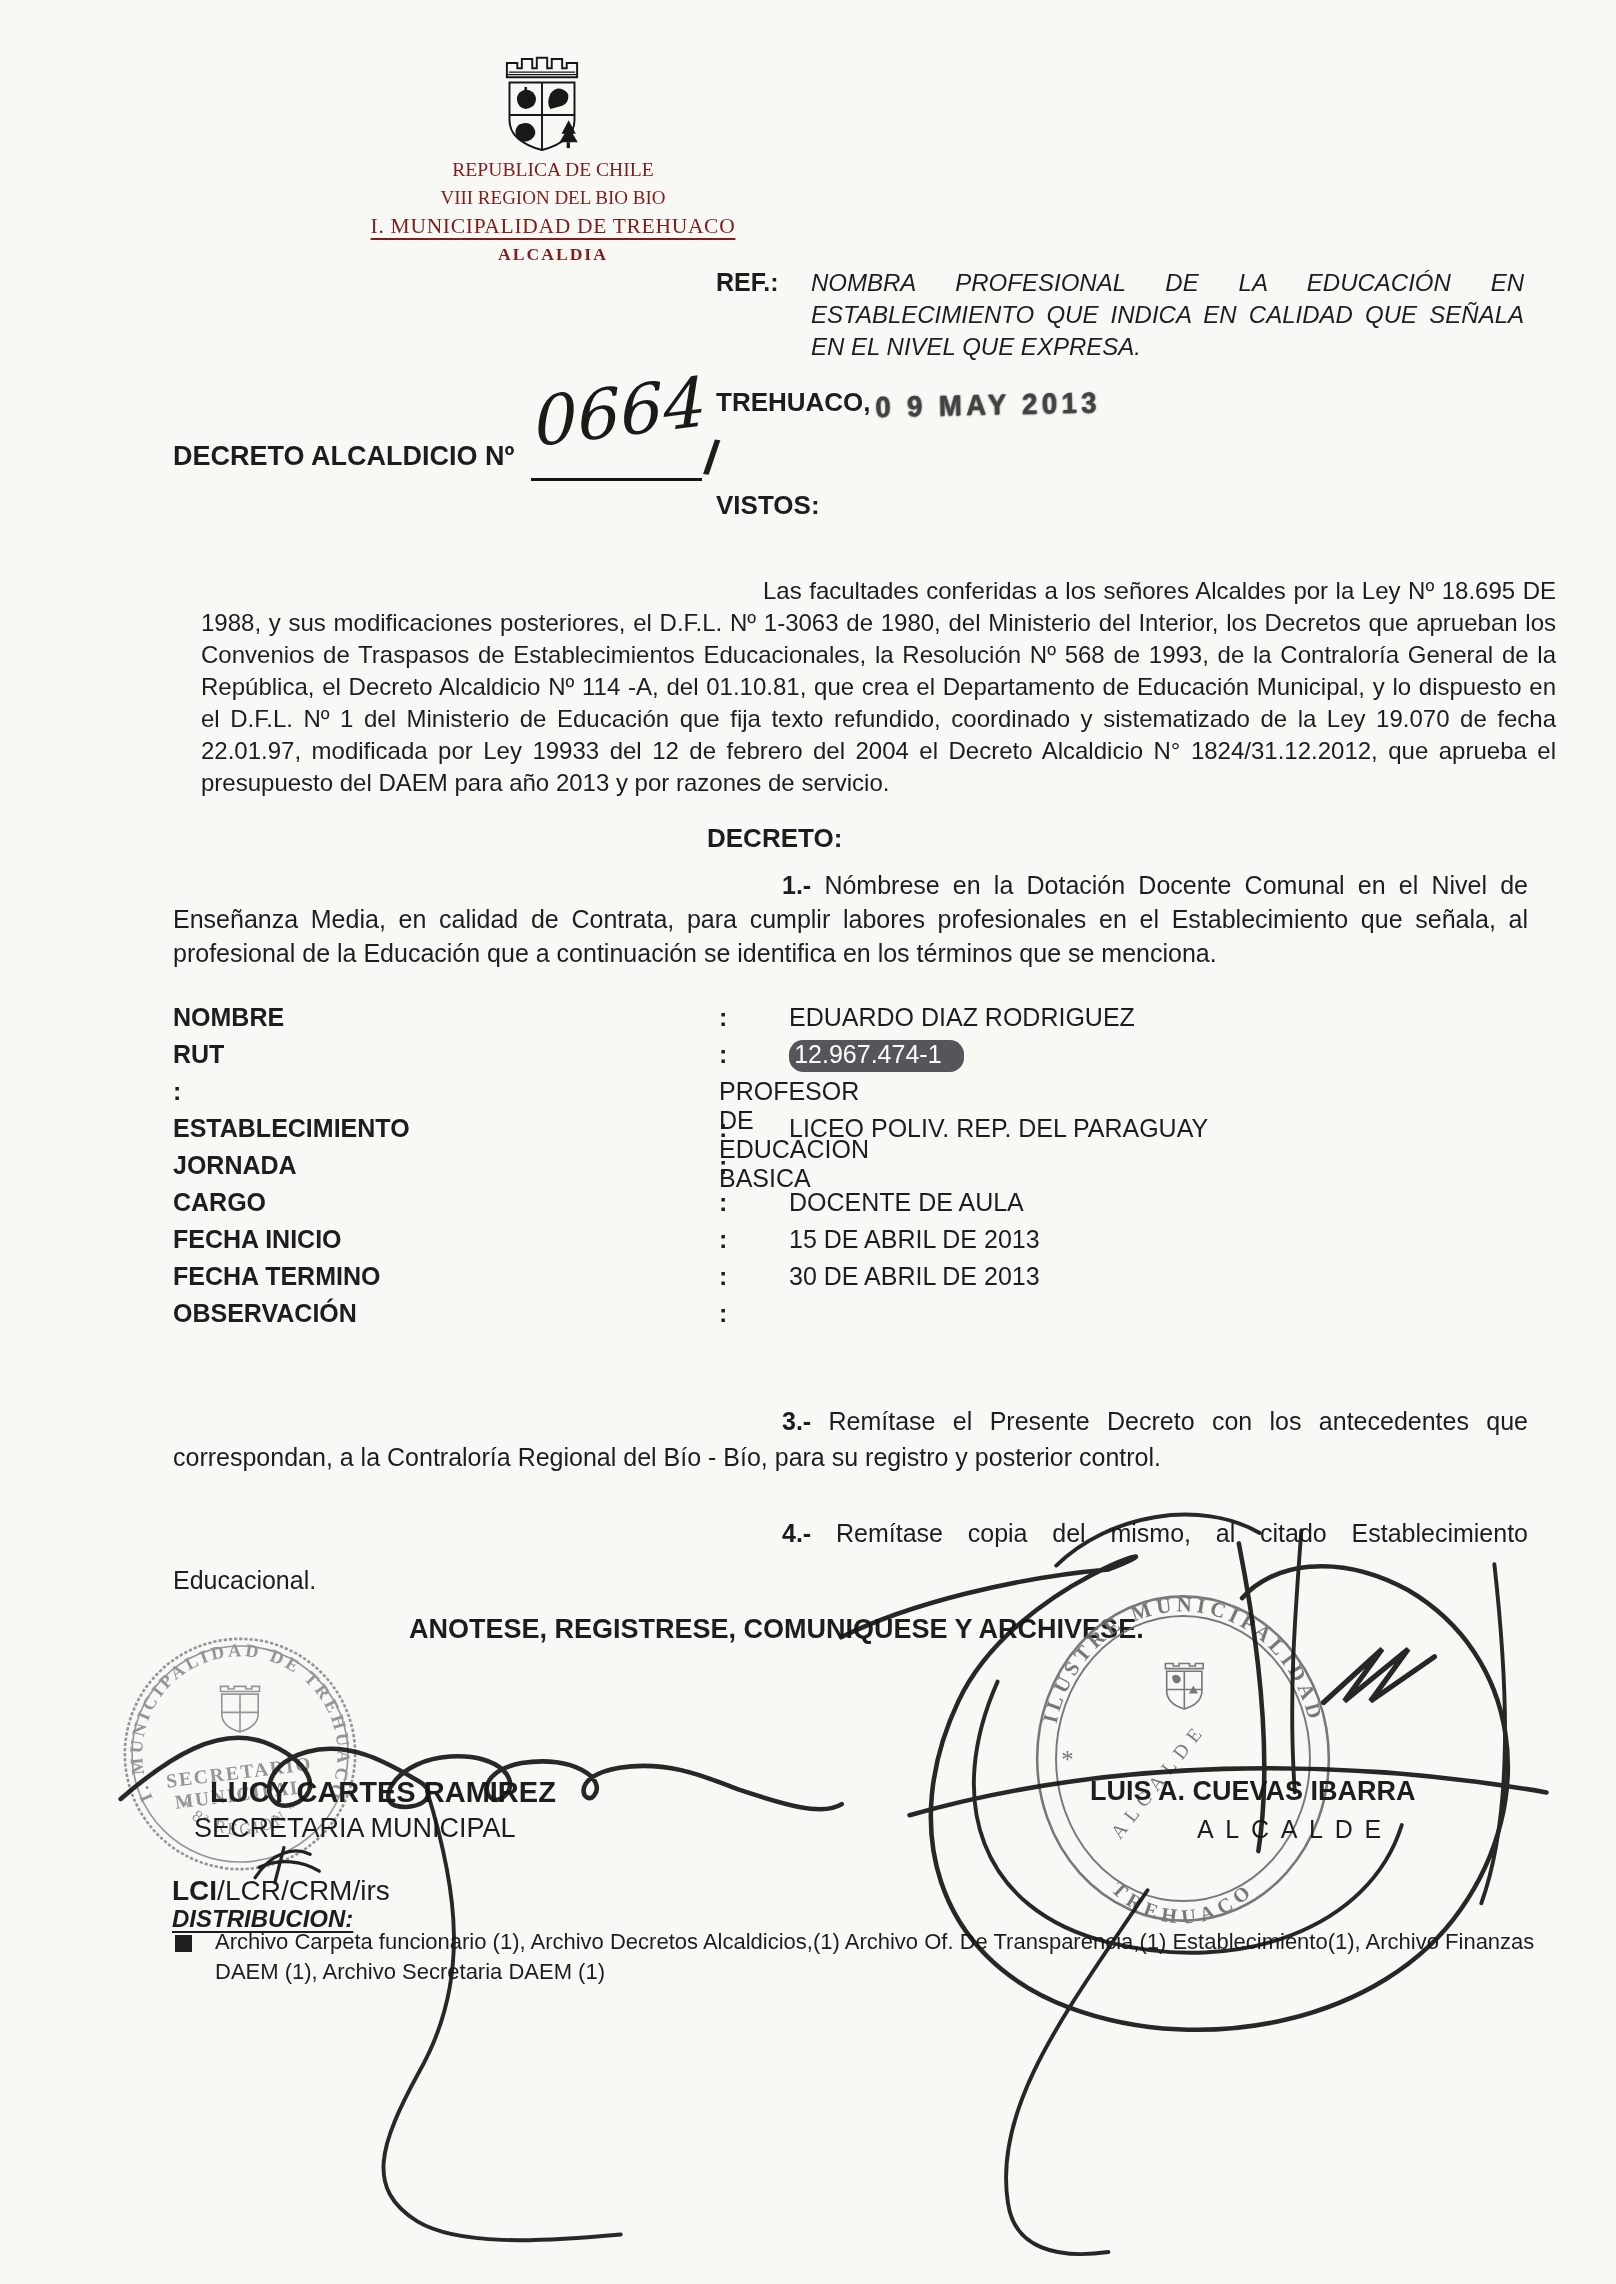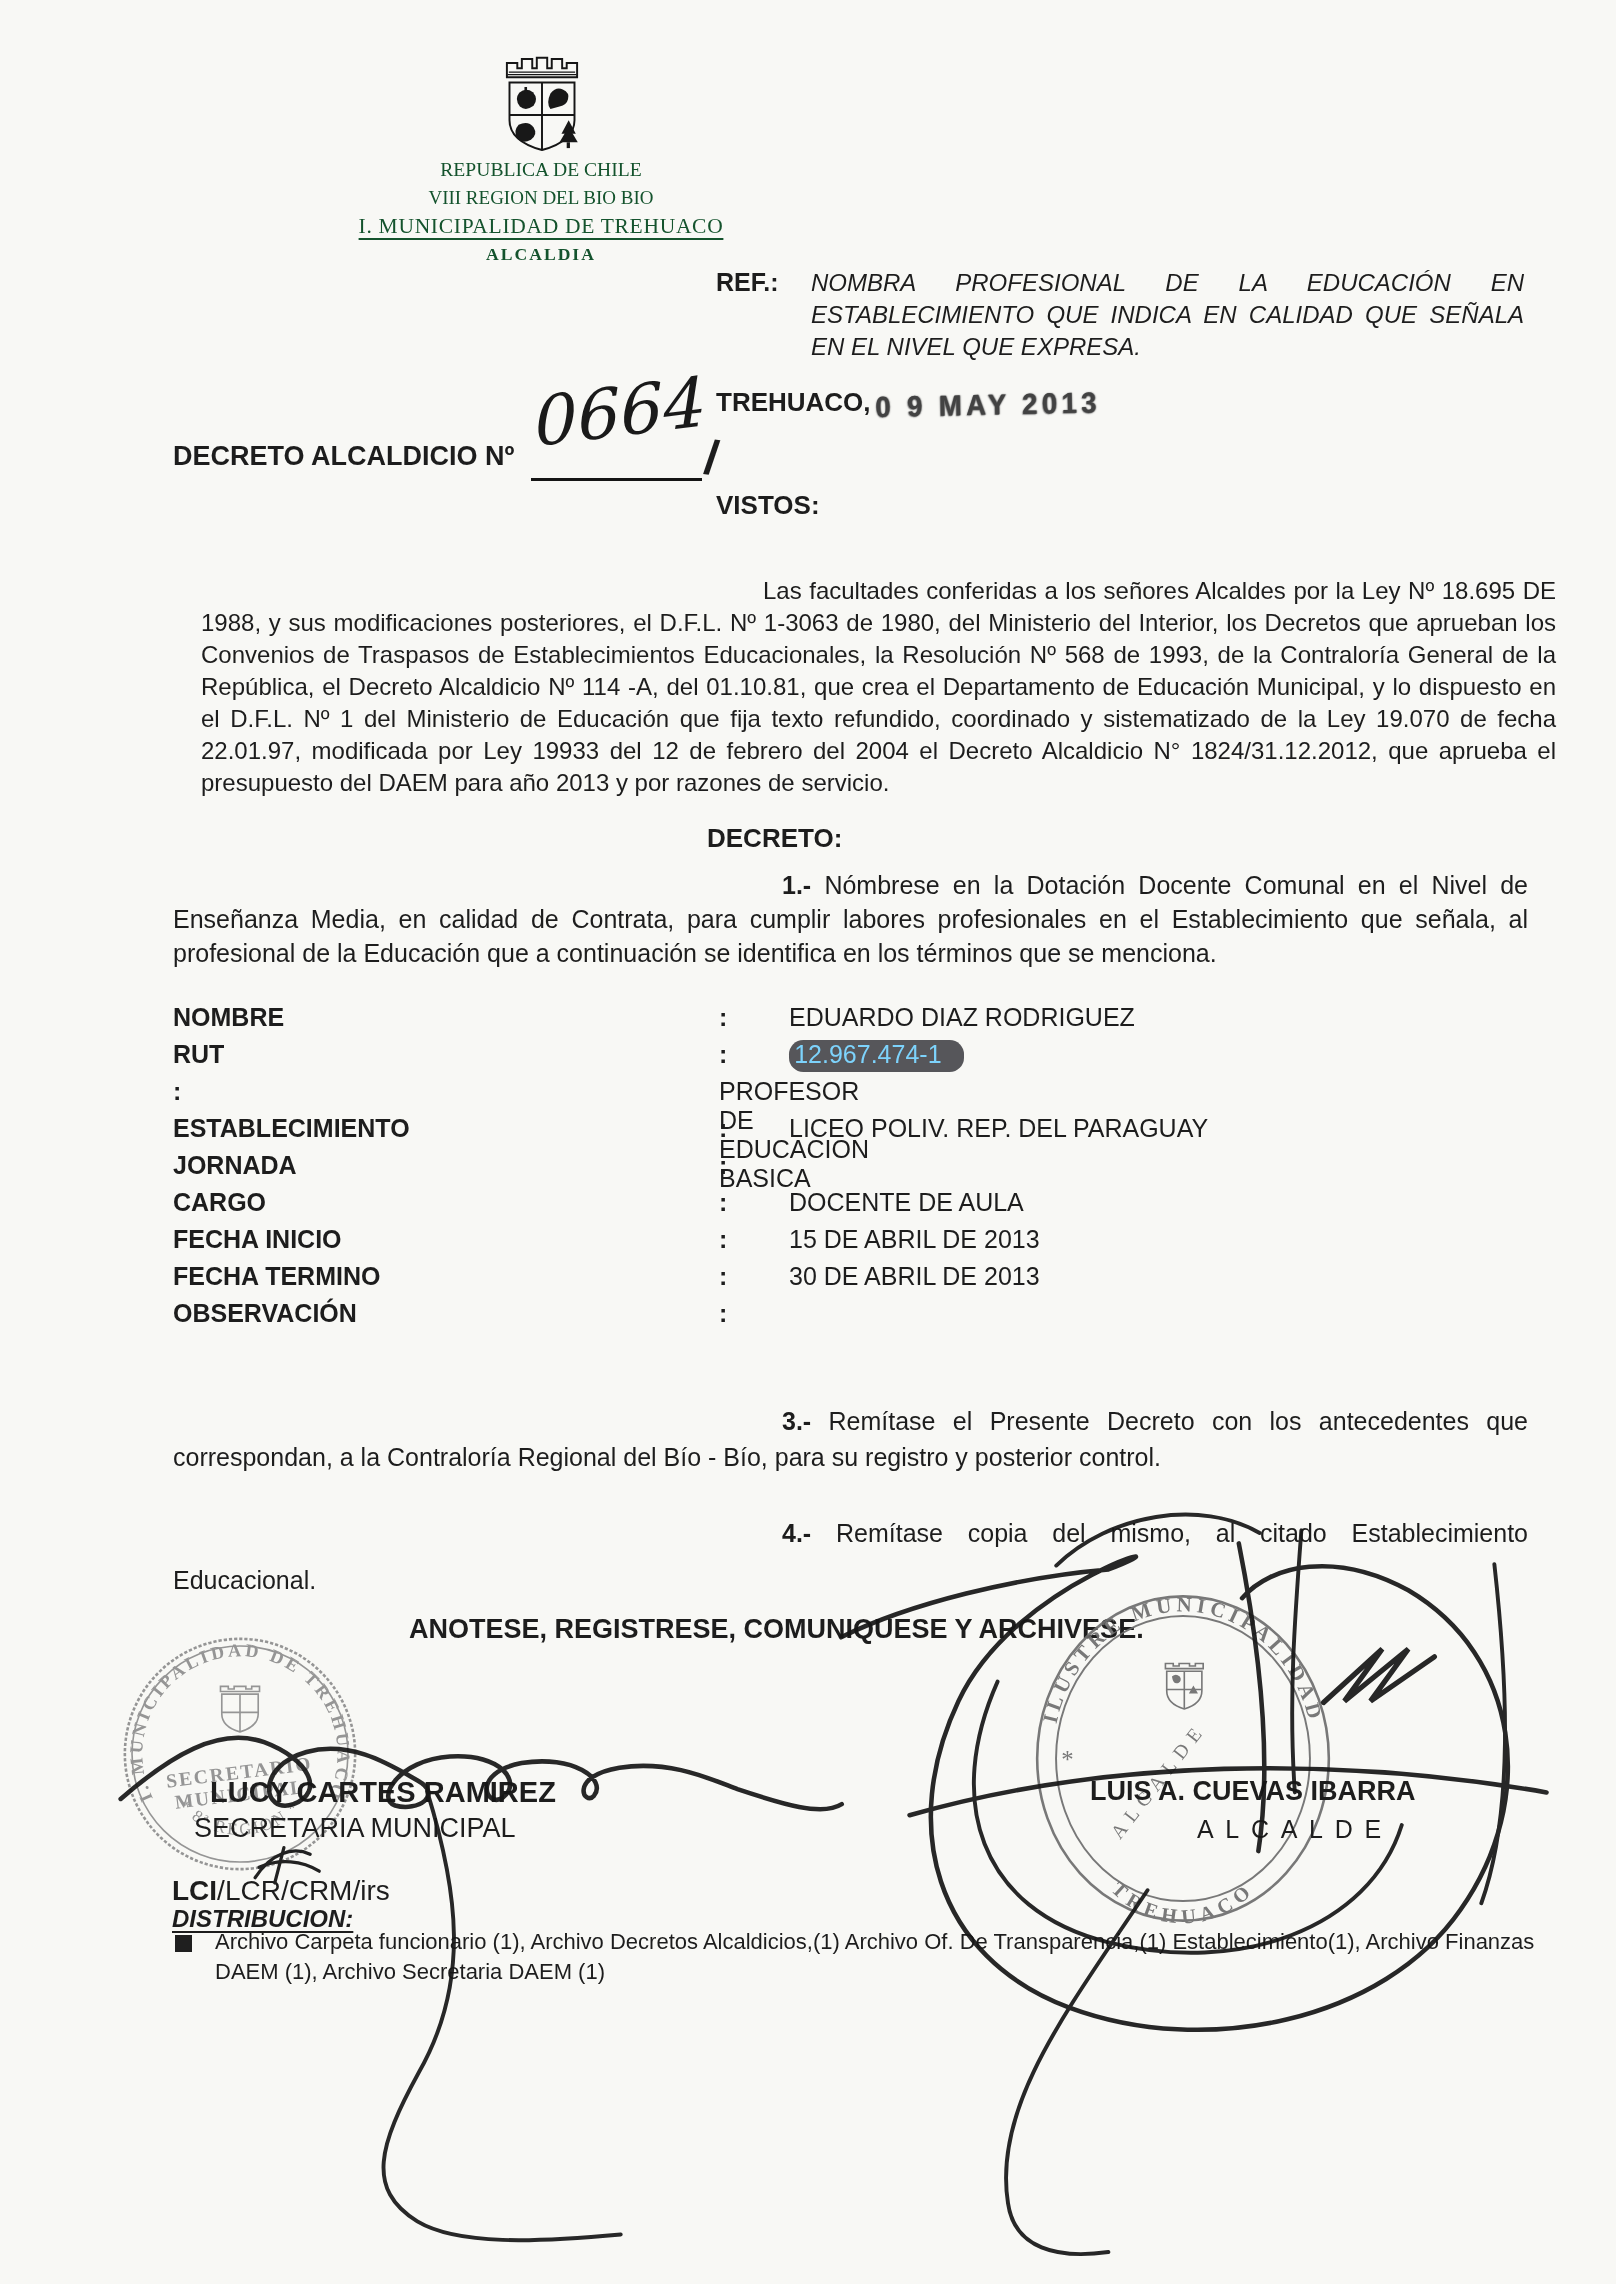--- a/index.html
+++ b/index.html
@@ -5,21 +5,21 @@
   * { margin:0; padding:0; box-sizing:border-box; }
   html,body { width:1617px; height:2284px; }
   body { background:#dcdcda; font-family:"Liberation Sans", sans-serif; }
   .page { position:relative; width:1617px; height:2284px; background:#f8f8f5; color:#1d1d1d; overflow:hidden; }
   .abs { position:absolute; }
   .serif { font-family:"Liberation Serif", serif; }
   .b { font-weight:bold; }
   .just { text-align:justify; }
 
   
-  .hdr-line { left:264px; width:554px; text-align:center; color:#14532d; }
+  .hdr-line { left:276px; width:554px; text-align:center; color:#7f1d1d; }
   .hdr-country { top:159px; font-size:19.6px; }
   .hdr-region  { top:187px; font-size:19px; }
   .hdr-muni    { top:214px; font-size:21.5px; text-decoration:underline; text-underline-offset:4.6px; text-decoration-thickness:2px; letter-spacing:0.7px; }
   .hdr-office  { top:244px; font-size:17.6px; font-weight:bold; letter-spacing:2px; }
 
   
   .ref { left:716px; top:266px; width:808px; }
   .ref p { font-size:24px; line-height:32px; font-style:italic; text-align:justify; padding-left:95px; text-indent:-95px; }
   .ref-label { display:inline-block; width:95px; text-indent:0; font-style:normal; font-weight:bold; font-size:25px; }
 
@@ -43,21 +43,21 @@
   .item-1 { top:868px; line-height:34px; }
   .item-2 { top:1309px; }
   .item-3 { top:1403px; }
   .item-4 { top:1510px; line-height:47px; }
 
   
   .fields { left:173px; top:1003px; width:1355px; }
   .frow { display:grid; grid-template-columns:546px 70px auto; height:37px; font-size:25px; align-items:start; }
   .flabel { font-weight:bold; }
   .fcolon { font-weight:bold; }
-  .redacted { background:#56565a; color:#7dd3fc; padding:0 22px 3.9px 5.2px; border-radius:14.3px; }
+  .redacted { background:#56565a; color:#ffffff; padding:0 22px 3.9px 5.2px; border-radius:14.3px; }
 
   .closing { left:409px; top:1614px; font-size:27px; font-weight:bold; }
 
   .sig-name-l { left:210px; top:1776px; font-size:29px; font-weight:bold; }
   .sig-title-l { left:194px; top:1813px; font-size:27px; }
   .sig-name-r { left:1090px; top:1776px; font-size:27px; font-weight:bold; }
   .sig-title-r { left:1197px; top:1815px; font-size:25px; letter-spacing:11.7px; }
 
   .initials { left:172px; top:1875px; font-size:28px; }
   .distrib-label { left:172px; top:1905px; font-size:24px; font-style:italic; text-decoration:underline; text-decoration-thickness:2px; text-underline-offset:3.9px; font-weight:bold; }

